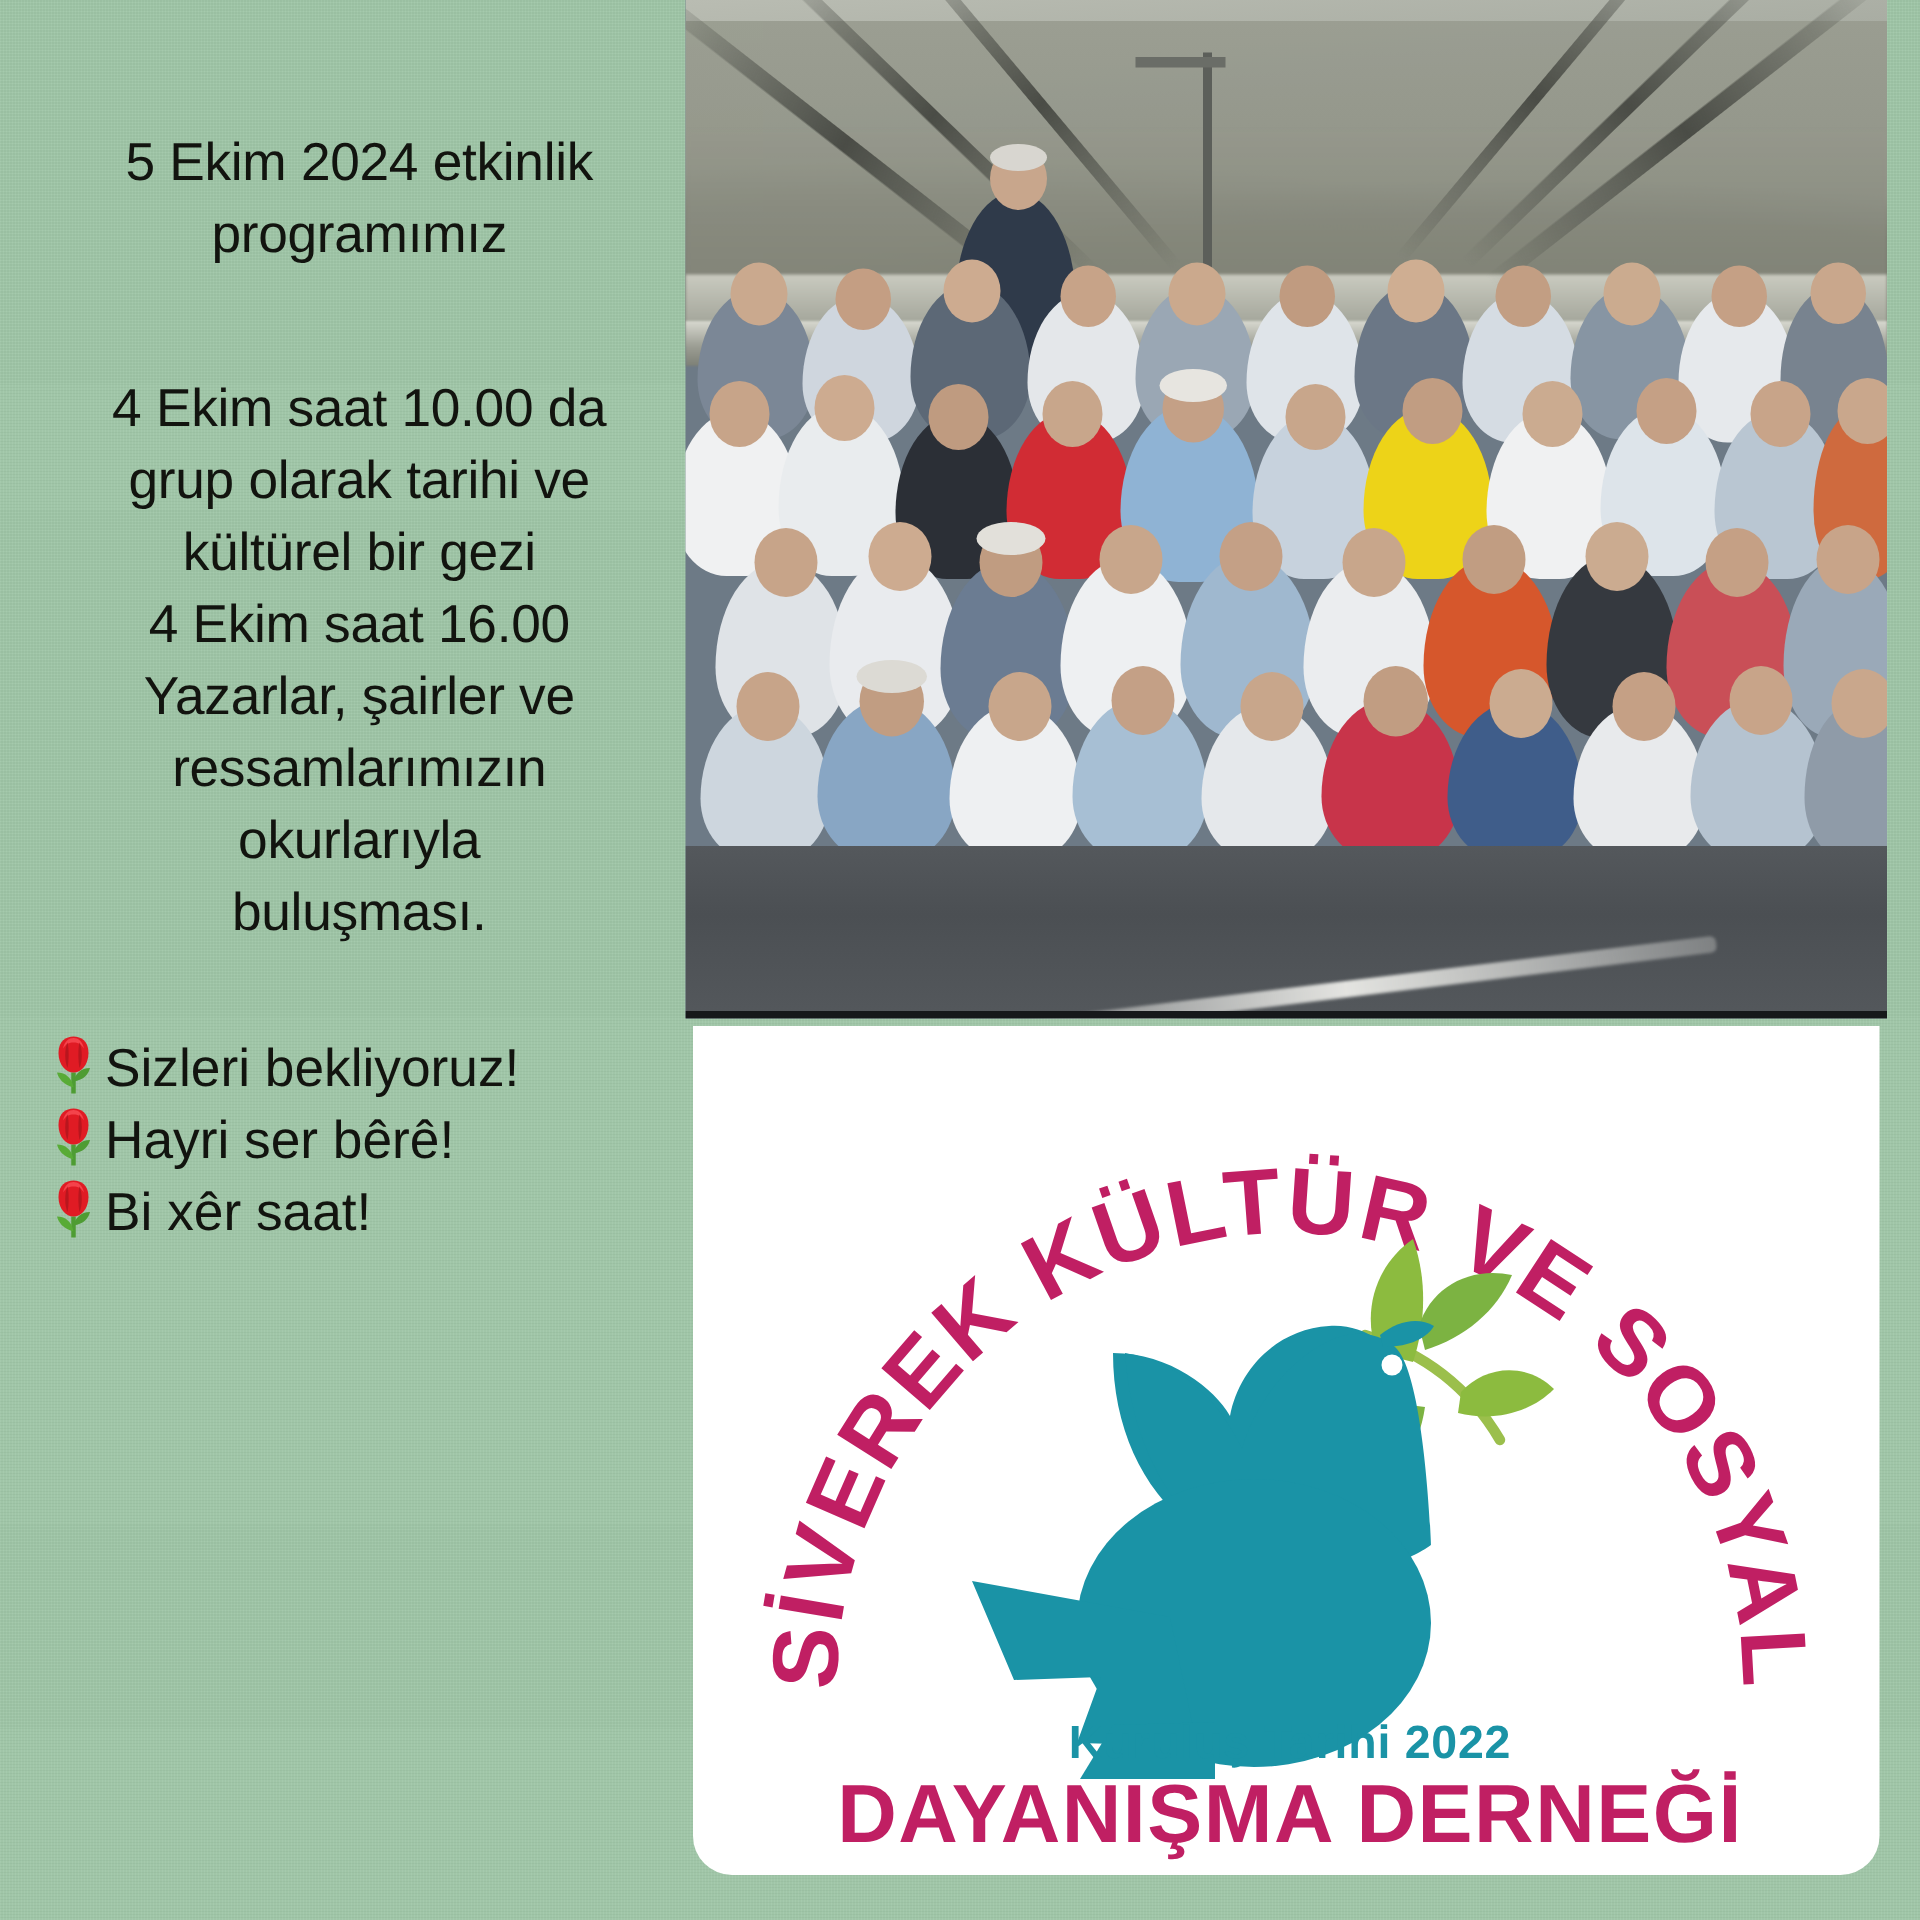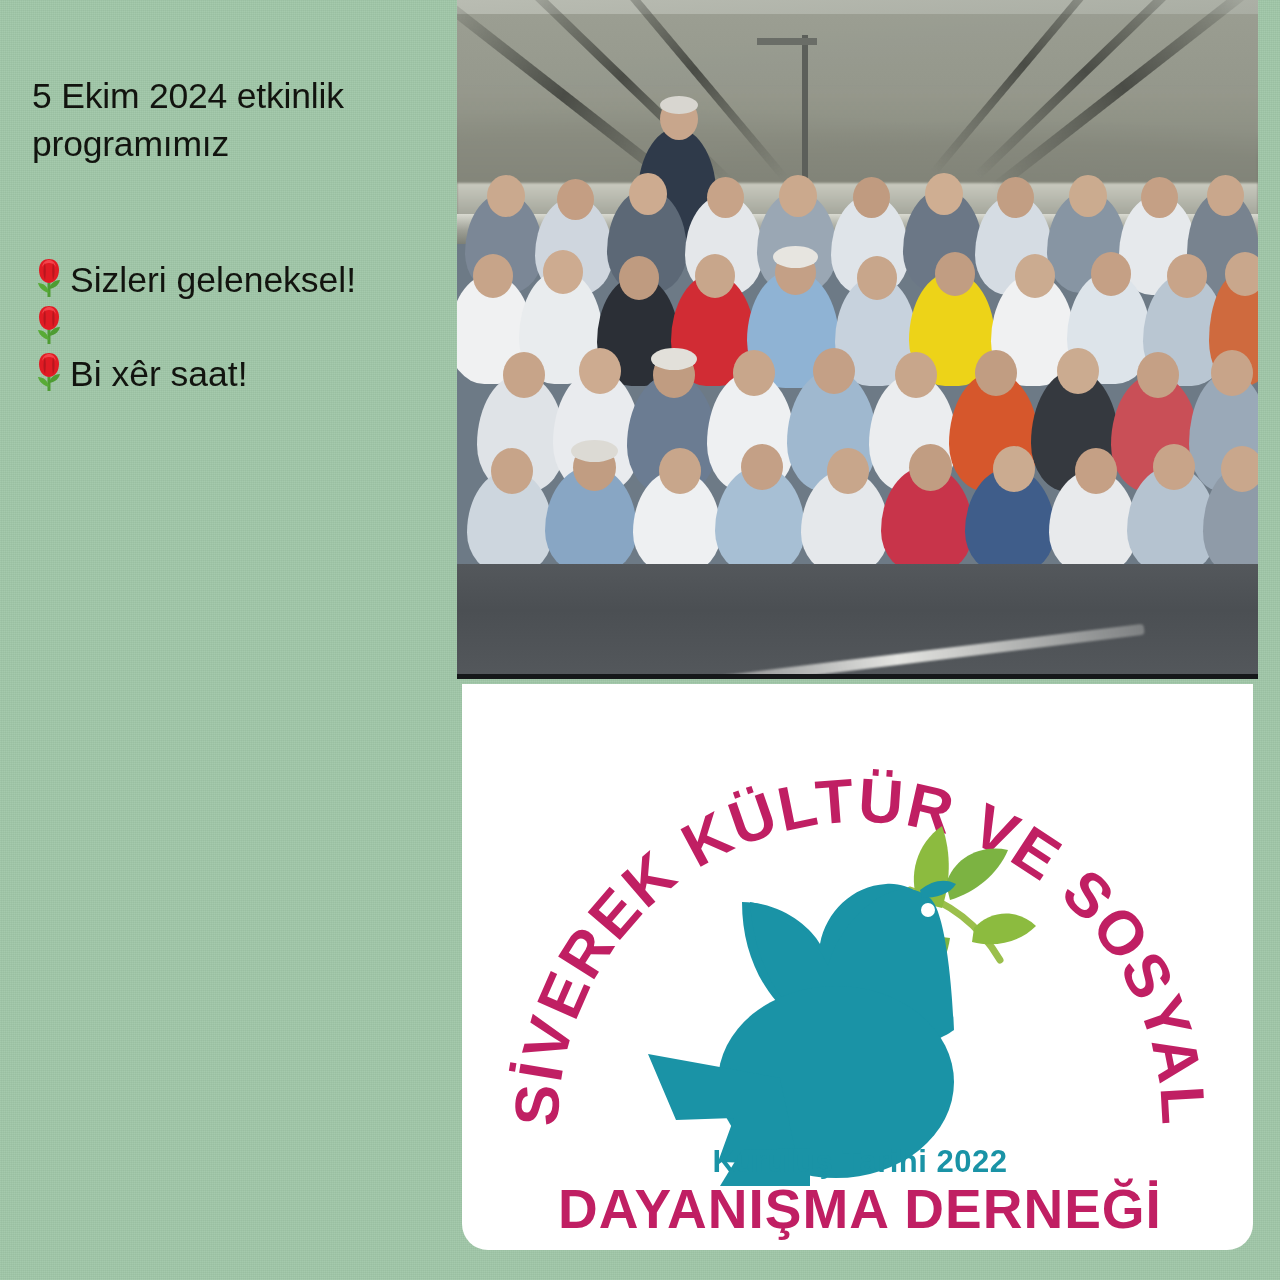--- a/index.html
+++ b/index.html
@@ -22,21 +22,22 @@
   #text-col{
     position:absolute;left:0;top:0;width:455px;height:1280px;
     padding:72px 8px 0 32px;box-sizing:border-box;
     color:#12140f;
   }
   .para{
     font-size:35.5px;
     line-height:48px;
     letter-spacing:-0.2px;
     white-space:pre-line;
-    margin:0;
+    margin:12px;
+    text-align:center;
   }
   .gap{height:44px;}
   .gap-sm{height:44px;}
   .rose-line{
     font-size:35.5px;line-height:48px;
     display:flex;align-items:center;gap:4px;
     white-space:nowrap;
   }
   .rose{
     width:34px;height:46px;flex:0 0 34px;position:relative;display:inline-block;
@@ -124,49 +125,58 @@
 </style>
 </head>
 <body>
 
 <div id="poster">
 
   <div id="text-col">
     <p class="para">5 Ekim 2024 etkinlik
 programımız</p>
     <div class="gap"></div>
+    <p class="para">4 Ekim saat 10.00 da
+grup olarak tarihi ve
+kültürel bir gezi
+4 Ekim  saat 16.00
+Yazarlar, şairler ve
+ressamlarımızın
+okurlarıyla
+buluşması.</p>
     <div class="gap-sm"></div>
 
     <div class="rose-line">
       <span class="rose">
         <svg viewBox="0 0 34 46">
           <path d="M17 40 L17 26" stroke="#4e9c33" stroke-width="3" fill="none"></path>
           <path d="M17 36 C10 34 7 30 6 26 C12 26 16 30 17 36 Z" fill="#58ab36"></path>
           <path d="M17 32 C24 31 27 27 28 23 C22 23 18 27 17 32 Z" fill="#4e9c33"></path>
           <path d="M7 13 C7 5 12 2 17 2 C22 2 27 5 27 13 C27 21 22 26 17 26 C12 26 7 21 7 13 Z" fill="#e01b24"></path>
           <path d="M10 10 C11 5 14 3 17 3 C20 3 23 5 24 10 C22 7 20 6 17 6 C14 6 12 7 10 10 Z" fill="#f4434b"></path>
           <path d="M13 6 C14 10 14 18 13 23 C11 19 11 10 13 6 Z" fill="#b8161e"></path>
           <path d="M21 6 C23 10 23 19 21 23 C20 18 20 10 21 6 Z" fill="#b8161e"></path>
         </svg>
       </span>
-      <span>Sizleri geleneksel!</span>
+      <span>Sizleri bekliyoruz!</span>
     </div>
 
     <div class="rose-line">
       <span class="rose">
         <svg viewBox="0 0 34 46">
           <path d="M17 40 L17 26" stroke="#4e9c33" stroke-width="3" fill="none"></path>
           <path d="M17 36 C10 34 7 30 6 26 C12 26 16 30 17 36 Z" fill="#58ab36"></path>
           <path d="M17 32 C24 31 27 27 28 23 C22 23 18 27 17 32 Z" fill="#4e9c33"></path>
           <path d="M7 13 C7 5 12 2 17 2 C22 2 27 5 27 13 C27 21 22 26 17 26 C12 26 7 21 7 13 Z" fill="#e01b24"></path>
           <path d="M10 10 C11 5 14 3 17 3 C20 3 23 5 24 10 C22 7 20 6 17 6 C14 6 12 7 10 10 Z" fill="#f4434b"></path>
           <path d="M13 6 C14 10 14 18 13 23 C11 19 11 10 13 6 Z" fill="#b8161e"></path>
           <path d="M21 6 C23 10 23 19 21 23 C20 18 20 10 21 6 Z" fill="#b8161e"></path>
         </svg>
       </span>
+      <span>Hayri ser bêrê!</span>
     </div>
 
     <div class="rose-line">
       <span class="rose">
         <svg viewBox="0 0 34 46">
           <path d="M17 40 L17 26" stroke="#4e9c33" stroke-width="3" fill="none"></path>
           <path d="M17 36 C10 34 7 30 6 26 C12 26 16 30 17 36 Z" fill="#58ab36"></path>
           <path d="M17 32 C24 31 27 27 28 23 C22 23 18 27 17 32 Z" fill="#4e9c33"></path>
           <path d="M7 13 C7 5 12 2 17 2 C22 2 27 5 27 13 C27 21 22 26 17 26 C12 26 7 21 7 13 Z" fill="#e01b24"></path>
           <path d="M10 10 C11 5 14 3 17 3 C20 3 23 5 24 10 C22 7 20 6 17 6 C14 6 12 7 10 10 Z" fill="#f4434b"></path>

